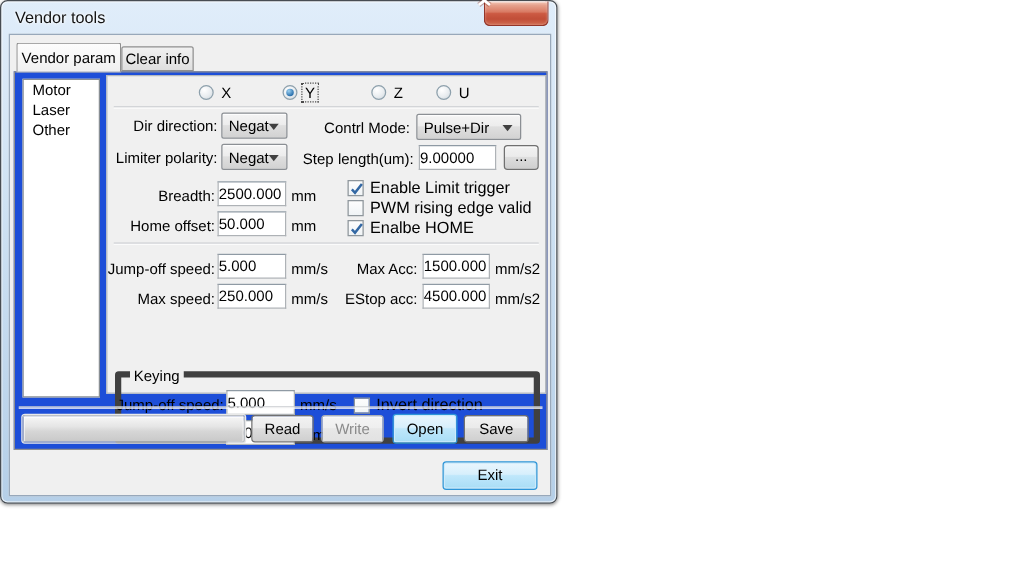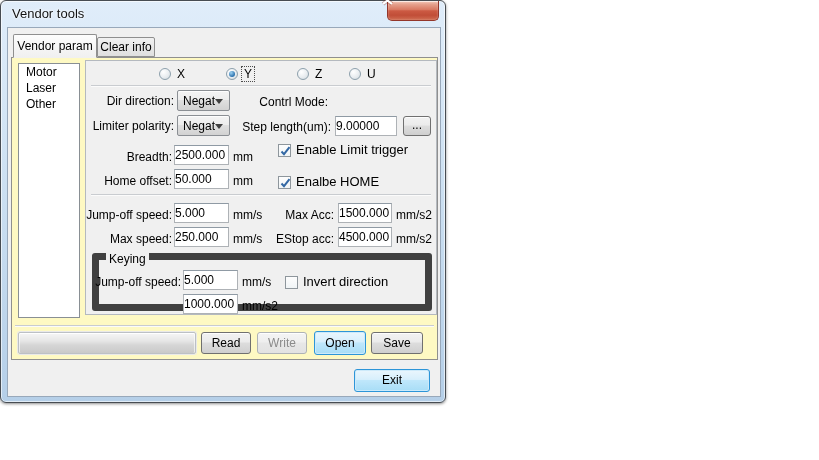--- a/index.html
+++ b/index.html
@@ -21,21 +21,21 @@
   .client{position:absolute;left:6px;top:26px;width:434px;height:370px;
     background:#f0f0f0;border:1px solid #98a8ba;}
   
   .tab{position:absolute;font-size:12px;text-align:center;color:#000;
     border:1px solid #8f8f8f;background:linear-gradient(180deg,#f1f1f1,#dfdfdf);
     border-radius:2px 2px 0 0;}
   .tab1{left:5px;top:6px;width:84px;height:24px;line-height:22px;z-index:3;
     background:linear-gradient(180deg,#fdfdfd,#f0f0f0);border-bottom:1px solid #f0f0f0;}
   .tab2{left:89px;top:9px;width:58px;height:20px;line-height:19px;z-index:1;}
   .tabpage{position:absolute;left:3px;top:29px;width:427px;height:303px;
-    border:1px solid #8f8f8f;background:#fef9c3;z-index:2;}
+    border:1px solid #8f8f8f;background:#1d4ed8;z-index:2;}
   
   .listbox{position:absolute;left:6px;top:5px;width:62px;height:255px;
     background:#fff;border:1px solid #898f94;}
   .listitem{font-size:12px;padding:1px 0 1px 7px;height:16px;line-height:15px;color:#000;}
   
   .panel{position:absolute;left:73px;top:2px;width:352px;height:255px;
     border:1px solid #b4b9bf;background:#f0f0f0;}
   .sep{position:absolute;height:0;border-top:1px solid #c9ccd0;border-bottom:1px solid #fbfbfb;}
   .lbl{position:absolute;font-size:12px;height:20px;line-height:20px;color:#000;
     text-align:right;white-space:nowrap;}
@@ -57,21 +57,21 @@
   .radio.on .rdot::after{content:"";position:absolute;left:2px;top:2px;width:6px;height:6px;border-radius:50%;
     background:radial-gradient(circle at 35% 30%,#9cd1f2,#2b71ad 70%);}
   .radio .rlabel{padding:0 2px;}
   .radio.on .rlabel{outline:1px dotted #4d4d4d;}
   
   .check{position:absolute;display:flex;align-items:flex-end;height:14px;font-size:13px;}
   .cbox{width:13px;height:13px;border:1px solid #8e969c;background:linear-gradient(180deg,#fdfdfd,#f0f4f6);
     margin-right:5px;position:relative;flex:0 0 13px;}
   .cbox svg{position:absolute;left:0px;top:0px;}
   
-  .group{position:absolute;border:7px solid #404040;border-radius:3px;}
+  .group{position:absolute;border:5px solid #404040;border-radius:3px;margin-top:44px;}
   .gtitle{position:absolute;top:-8px;left:7px;background:#f0f0f0;padding:0 3px;font-size:12px;line-height:14px;}
   
   .btn{position:absolute;height:22px;border:1px solid #707070;border-radius:3px;
     background:linear-gradient(180deg,#f2f2f2 0%,#ebebeb 45%,#dddddd 50%,#cfcfcf 100%);
     box-shadow:inset 0 1px 0 rgba(255,255,255,.85);
     font-family:"Liberation Sans",sans-serif;font-size:12px;color:#000;text-align:center;line-height:20px;cursor:default;}
   .btn.focusblue{border:1px solid #2d95d8;
     background:linear-gradient(180deg,#eaf6fd 0%,#d7effc 45%,#bfe7fb 50%,#a8ddf6 100%);
     box-shadow:inset 0 0 0 1px #cdeafa;}
   .btn.disabled{color:#8b8b8b;border-color:#aeb2b6;
@@ -133,20 +133,24 @@
 
         <div class="sep" style="left:5px;top:24px;width:340px;"></div>
 
         <div class="lbl" style="left:0px;top:30px;width:88px;">Dir direction:</div>
         <div class="combo" style="left:91px;top:29px;width:53px;">
           <span class="cval">Negat</span>
           <span class="arr"></span>
         </div>
 
         <div class="lbl" style="left:150px;top:31px;width:92px;">Contrl Mode:</div>
+        <div class="combo" style="left:247px;top:30px;width:84px;">
+          <span class="cval">Pulse+Dir</span>
+          <span class="arr"></span>
+        </div>
 
         <div class="lbl" style="left:0px;top:55px;width:88px;">Limiter polarity:</div>
         <div class="combo" style="left:91px;top:54px;width:53px;">
           <span class="cval">Negat</span>
           <span class="arr"></span>
         </div>
 
         <div class="lbl" style="left:150px;top:56px;width:95px;">Step length(um):</div>
         <input class="tbx" style="left: 249px; top: 55px; width: 62px;" value="9.00000">
         <div class="btn browse" style="left:317px;top:55px;width:28px;height:20px;">...</div>
@@ -160,20 +164,24 @@
         <div class="unit" style="left:147px;top:110px;">mm</div>
 
         <div class="check" style="left:192px;top:82px;">
           <span class="cbox">
               <svg width="13" height="13" viewBox="0 0 13 13">
                 <path d="M2.5 6.5 L5 9.2 L10.5 2.2" stroke="#3368a4" stroke-width="2" fill="none"></path>
               </svg>
             </span>
           <span>Enable Limit trigger</span>
         </div>
+        <div class="check" style="left:192px;top:98px;">
+          <span class="cbox"></span>
+          <span>PWM rising edge valid</span>
+        </div>
         <div class="check" style="left:192px;top:114px;">
           <span class="cbox">
               <svg width="13" height="13" viewBox="0 0 13 13">
                 <path d="M2.5 6.5 L5 9.2 L10.5 2.2" stroke="#3368a4" stroke-width="2" fill="none"></path>
               </svg>
             </span>
           <span>Enalbe HOME</span>
         </div>
 
         <div class="sep" style="left:5px;top:133px;width:340px;"></div>

